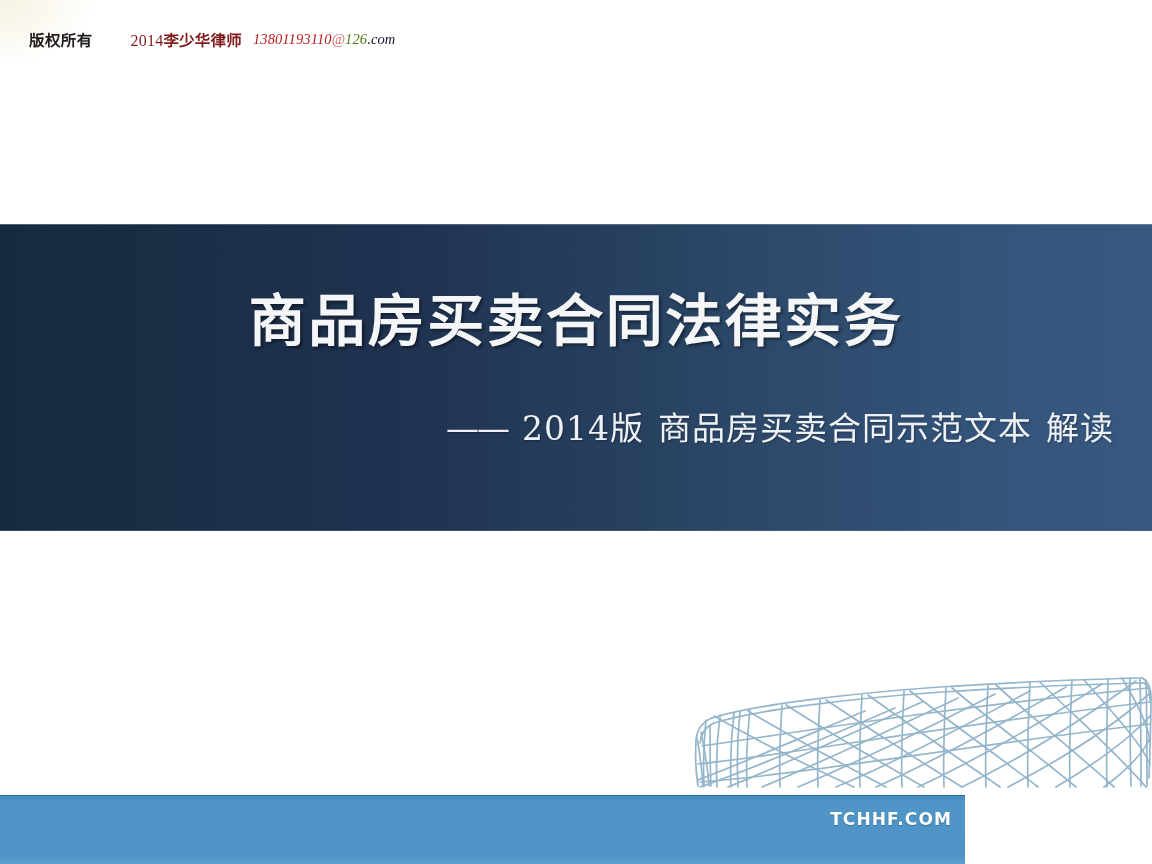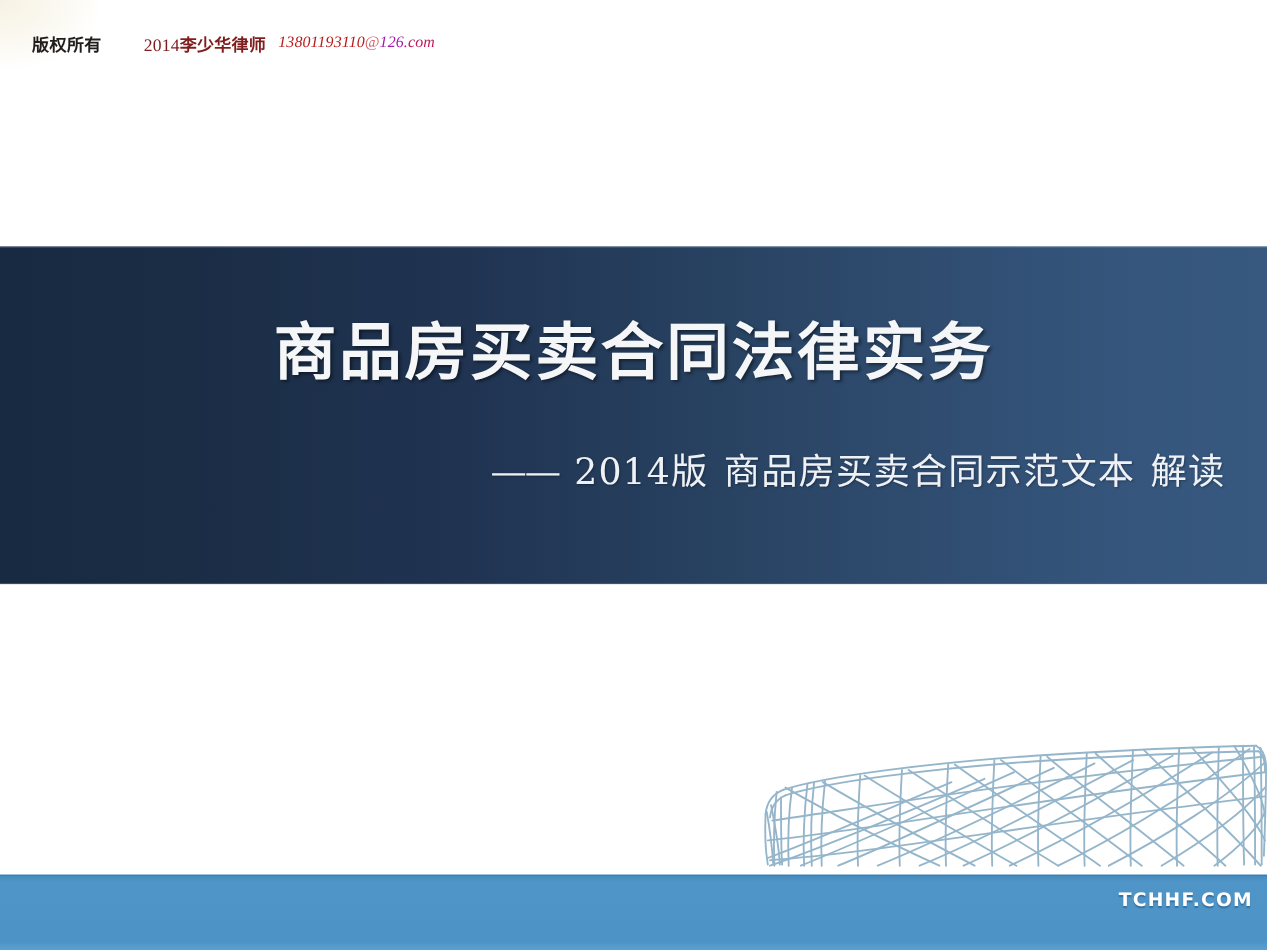--- a/index.html
+++ b/index.html
@@ -68,22 +68,22 @@
   }
   .header-email {
     margin-left: 11px;
     font-family: "Liberation Serif", "DejaVu Serif", serif;
     font-style: italic;
     font-size: 14.5px;
     letter-spacing: 0.1px;
   }
   .header-email .phone { color: #b91c1c; }
   .header-email .at    { color: #d45f69; }
-  .header-email .dom   { color: #a21caf; }
-  .header-email .tld   { color: #be185d; }
+  .header-email .dom   { color: #4d7c0f; }
+  .header-email .tld   { color: #0f172a; }
 
   
   .title-band {
     position: absolute;
     left: 0;
     top: 224px;
     width: 1152px;
     height: 307px;
     background: linear-gradient(90deg,
                 #182a41 0%,
@@ -149,21 +149,21 @@
     height: 132px;
     pointer-events: none;
   }
   .stadium svg { display: block; width: 100%; height: 100%; }
 
   
   .footer-bar {
     position: absolute;
     left: 0;
     bottom: 0;
-    width: 1152px;
+    width: 965px;
     height: 69px;
     background: linear-gradient(180deg, #4589bd 0%, #4f95c7 10%, #4e93c5 88%, #5aa0d0 100%);
     box-shadow: inset 0 1px 0 rgba(30,75,115,0.45);
   }
   .footer-logo {
     position: absolute;
     right: 13px;
     top: 14px;
     font-family: "DejaVu Sans", "Liberation Sans", sans-serif;
     font-weight: 700;

